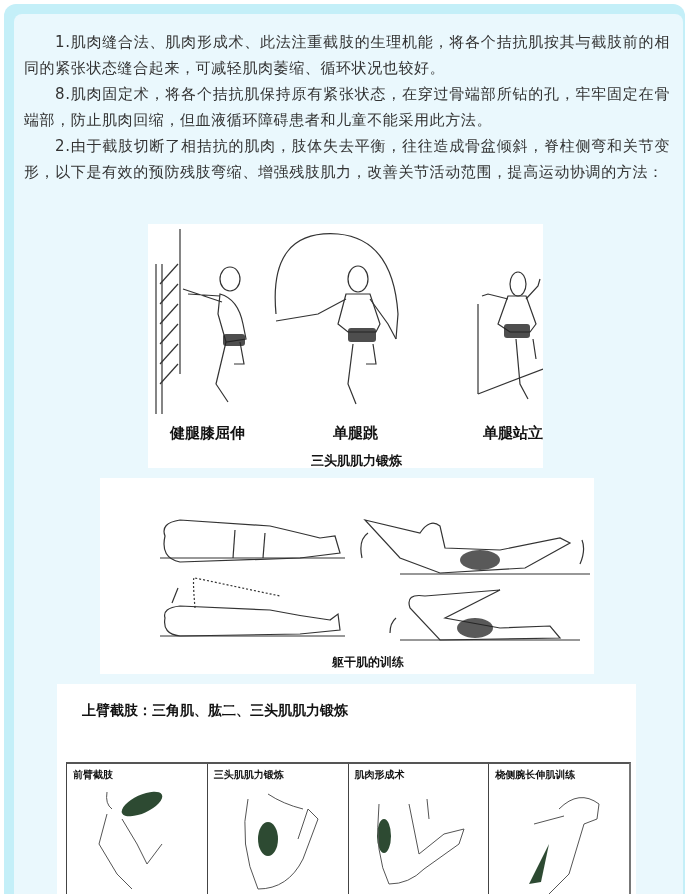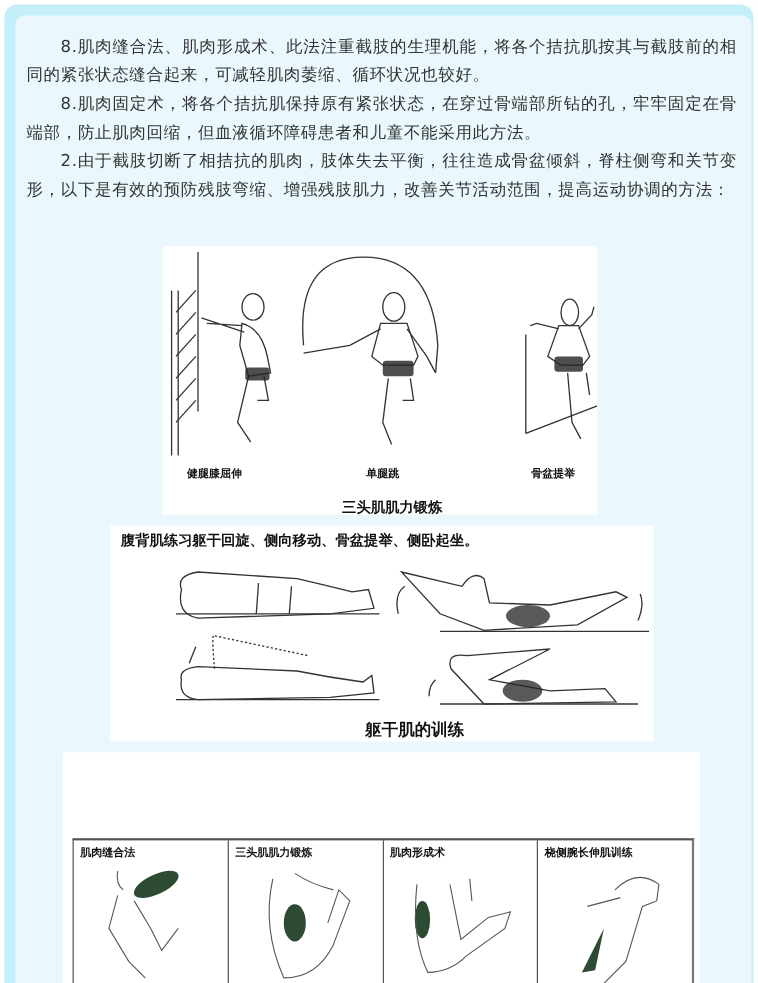--- a/index.html
+++ b/index.html
@@ -17,42 +17,42 @@
       background: #eaf8fd; border-radius: 8px;
     }
     .para {
       position: absolute; left: 24px; width: 646px;
       font-size: 15px; line-height: 26px; color: #333333;
       letter-spacing: 0.6px; margin: 0; text-align: justify;
       text-indent: 31px;
     }
     .fig { position: absolute; background: #ffffff; overflow: hidden; }
     .cap { position: absolute; font-weight: bold; color: #111; white-space: nowrap; }
-    .sub-cap { font-size: 10px; }
+    .sub-cap { font-size: 15px; }
     svg { position: absolute; }
     .panel-grid {
       position: absolute; left: 9px; top: 78px; width: 562px; height: 140px;
       border-top: 2px solid #555; border-left: 1px solid #444; border-right: 2px solid #777;
       display: flex;
     }
     .panel { flex: 1; position: relative; border-right: 1px solid #444; }
     .panel:last-child { border-right: none; }
     .panel-label {
       position: absolute; left: 6px; top: 4px; font-size: 10px; font-weight: bold; color: #111;
       white-space: nowrap;
     }
   </style>
 </head>
 <body>
 
 <div class="outer">
   <div class="inner"></div>
 </div>
 
-<p class="para" style="top:29px;">8.肌肉缝合法、肌肉形成术、此法注重截肢的生理机能，将各个拮抗肌按其与截肢前的相同的紧张状态缝合起来，可减轻肌肉萎缩、循环状况也较好。</p>
+<p class="para" style="top:29px;">1.肌肉缝合法、肌肉形成术、此法注重截肢的生理机能，将各个拮抗肌按其与截肢前的相同的紧张状态缝合起来，可减轻肌肉萎缩、循环状况也较好。</p>
 <p class="para" style="top:81px;">8.肌肉固定术，将各个拮抗肌保持原有紧张状态，在穿过骨端部所钻的孔，牢牢固定在骨端部，防止肌肉回缩，但血液循环障碍患者和儿童不能采用此方法。</p>
 <p class="para" style="top:133px;">2.由于截肢切断了相拮抗的肌肉，肢体失去平衡，往往造成骨盆倾斜，脊柱侧弯和关节变形，以下是有效的预防残肢弯缩、增强残肢肌力，改善关节活动范围，提高运动协调的方法：</p>
 
 <div class="fig" style="left:148px; top:224px; width:395px; height:244px;">
   <svg width="395" height="244">
     <g fill="none" stroke="#333" stroke-width="1.2">
 
       <line x1="8" y1="40" x2="8" y2="190"></line>
         <line x1="14" y1="40" x2="14" y2="190"></line>
       <line x1="32" y1="5" x2="32" y2="150"></line>
@@ -82,26 +82,25 @@
       <path d="M368 115 L372 160 L380 175 M385 115 L388 135"></path>
     </g>
     <g fill="#222">
       <rect x="75" y="110" width="22" height="12" rx="3" opacity="0.8"></rect>
       <rect x="200" y="104" width="28" height="14" rx="3" opacity="0.8"></rect>
       <rect x="356" y="100" width="26" height="14" rx="3" opacity="0.8"></rect>
     </g>
   </svg>
   <span class="cap sub-cap" style="left:22px; top:200px;">健腿膝屈伸</span>
   <span class="cap sub-cap" style="left:185px; top:200px;">单腿跳</span>
-  <span class="cap sub-cap" style="left:335px; top:200px;">骨盆提举</span>
+  <span class="cap sub-cap" style="left:335px; top:200px;">单腿站立</span>
   <span class="cap" style="left:163px; top:228px; font-size:13px;">三头肌肌力锻炼</span>
 </div>
 
 <div class="fig" style="left:100px; top:478px; width:494px; height:196px;">
-  <span class="cap" style="left:10px; top:4px; font-size:13px;">腹背肌练习躯干回旋、侧向移动、骨盆提举、侧卧起坐。</span>
   <svg width="494" height="196">
     <g fill="none" stroke="#333" stroke-width="1.2">
 
       <path d="M65 58 Q60 45 80 42 L170 48 Q200 55 220 60 L235 58 L240 75 L200 80 L80 84 Q60 80 65 58 Z"></path>
       <line x1="60" y1="80" x2="245" y2="80"></line>
       <line x1="135" y1="52" x2="133" y2="80"></line>
         <line x1="165" y1="55" x2="163" y2="80"></line>
 
       <path d="M65 140 Q62 130 80 128 L170 132 Q200 138 230 142 L238 136 L240 152 L200 156 L80 158 Q62 156 65 140 Z"></path>
       <line x1="60" y1="158" x2="245" y2="158"></line>
@@ -114,27 +113,28 @@
 
       <path d="M310 130 Q305 115 325 118 L400 112 L345 140 L400 150 L450 148 L460 160 L340 162 Z"></path>
       <line x1="300" y1="162" x2="480" y2="162"></line>
       <path d="M290 155 Q290 145 296 140"></path>
     </g>
     <g fill="#222">
       <ellipse cx="380" cy="82" rx="20" ry="10" opacity="0.75"></ellipse>
       <ellipse cx="375" cy="150" rx="18" ry="10" opacity="0.75"></ellipse>
     </g>
   </svg>
-  <span class="cap" style="left:232px; top:176px; font-size:15px;">躯干肌的训练</span>
+  <span class="cap" style="left:232px; top:176px; font-size:12px;">躯干肌的训练</span>
 </div>
 
 <div class="fig" style="left:57px; top:684px; width:579px; height:220px;">
+  <span class="cap" style="left:25px; top:18px; font-size:14px;">上臂截肢：三角肌、肱二、三头肌肌力锻炼</span>
   <div class="panel-grid">
     <div class="panel">
-      <span class="panel-label">肌肉缝合法</span>
+      <span class="panel-label">前臂截肢</span>
       <svg width="140" height="140">
         <ellipse cx="75" cy="40" rx="22" ry="9" fill="#2d4a32" transform="rotate(-25 75 40)"></ellipse>
         <g fill="none" stroke="#555" stroke-width="1">
           <path d="M40 50 L32 80 L50 110 L65 125 M55 55 L70 80 L80 100 L95 80"></path>
           <path d="M40 28 Q38 40 45 45"></path>
         </g>
       </svg>
     </div>
     <div class="panel">
       <span class="panel-label">三头肌肌力锻炼</span>

